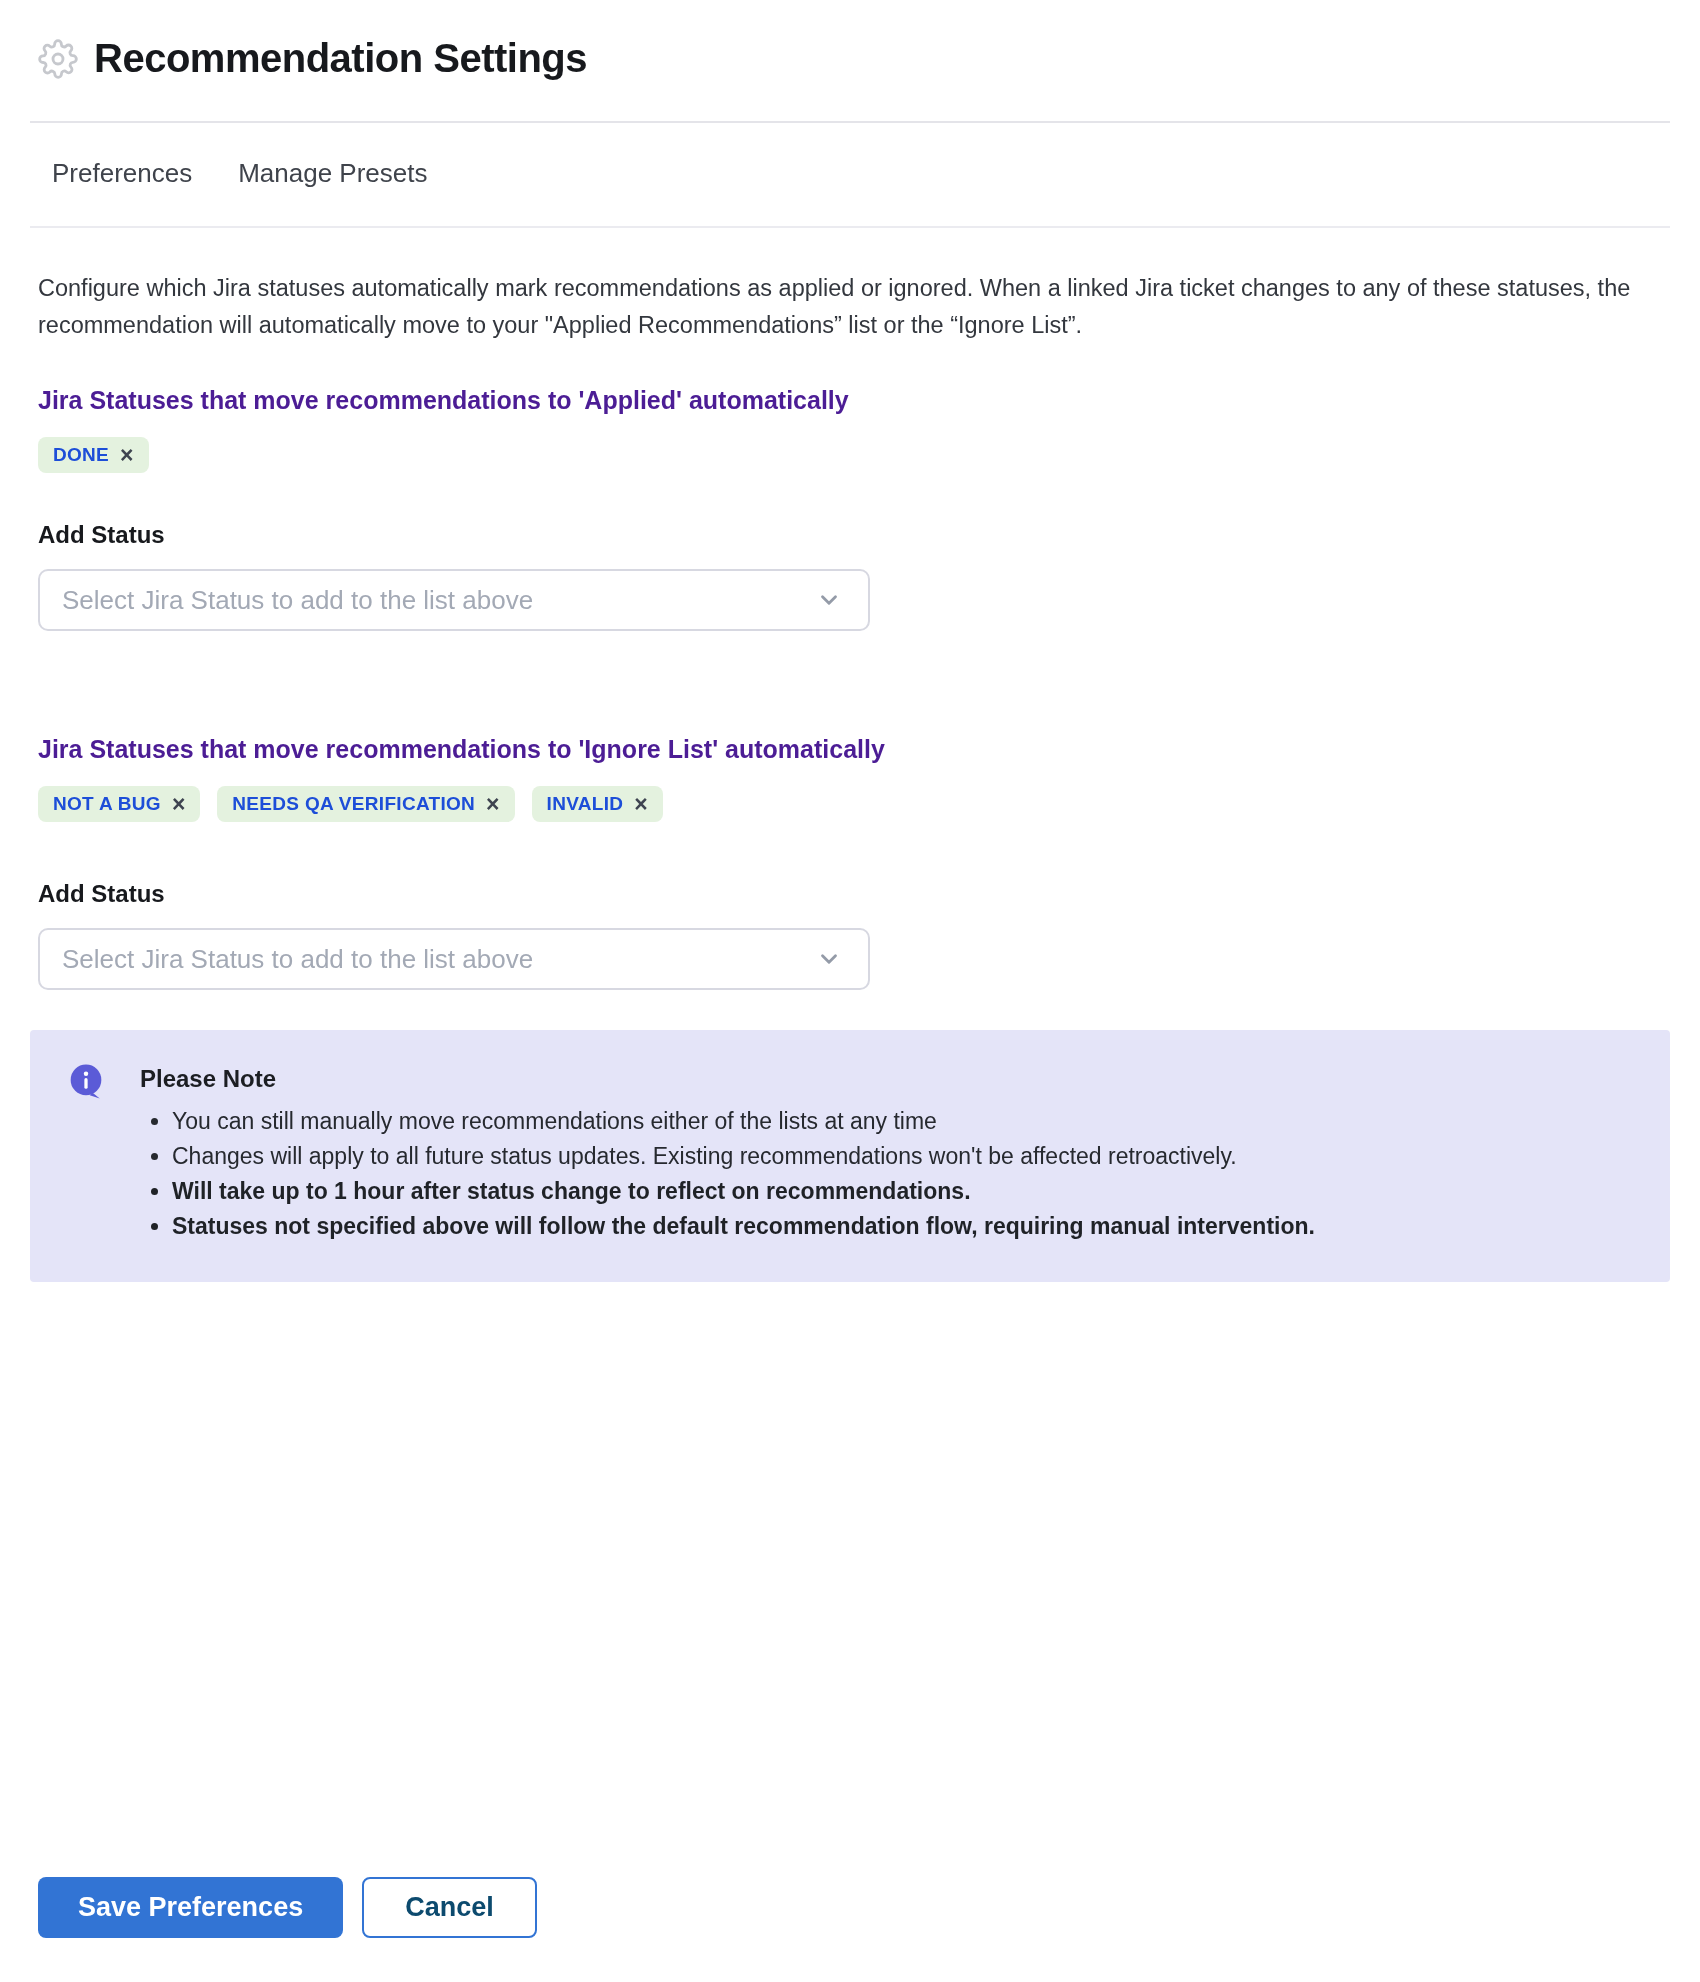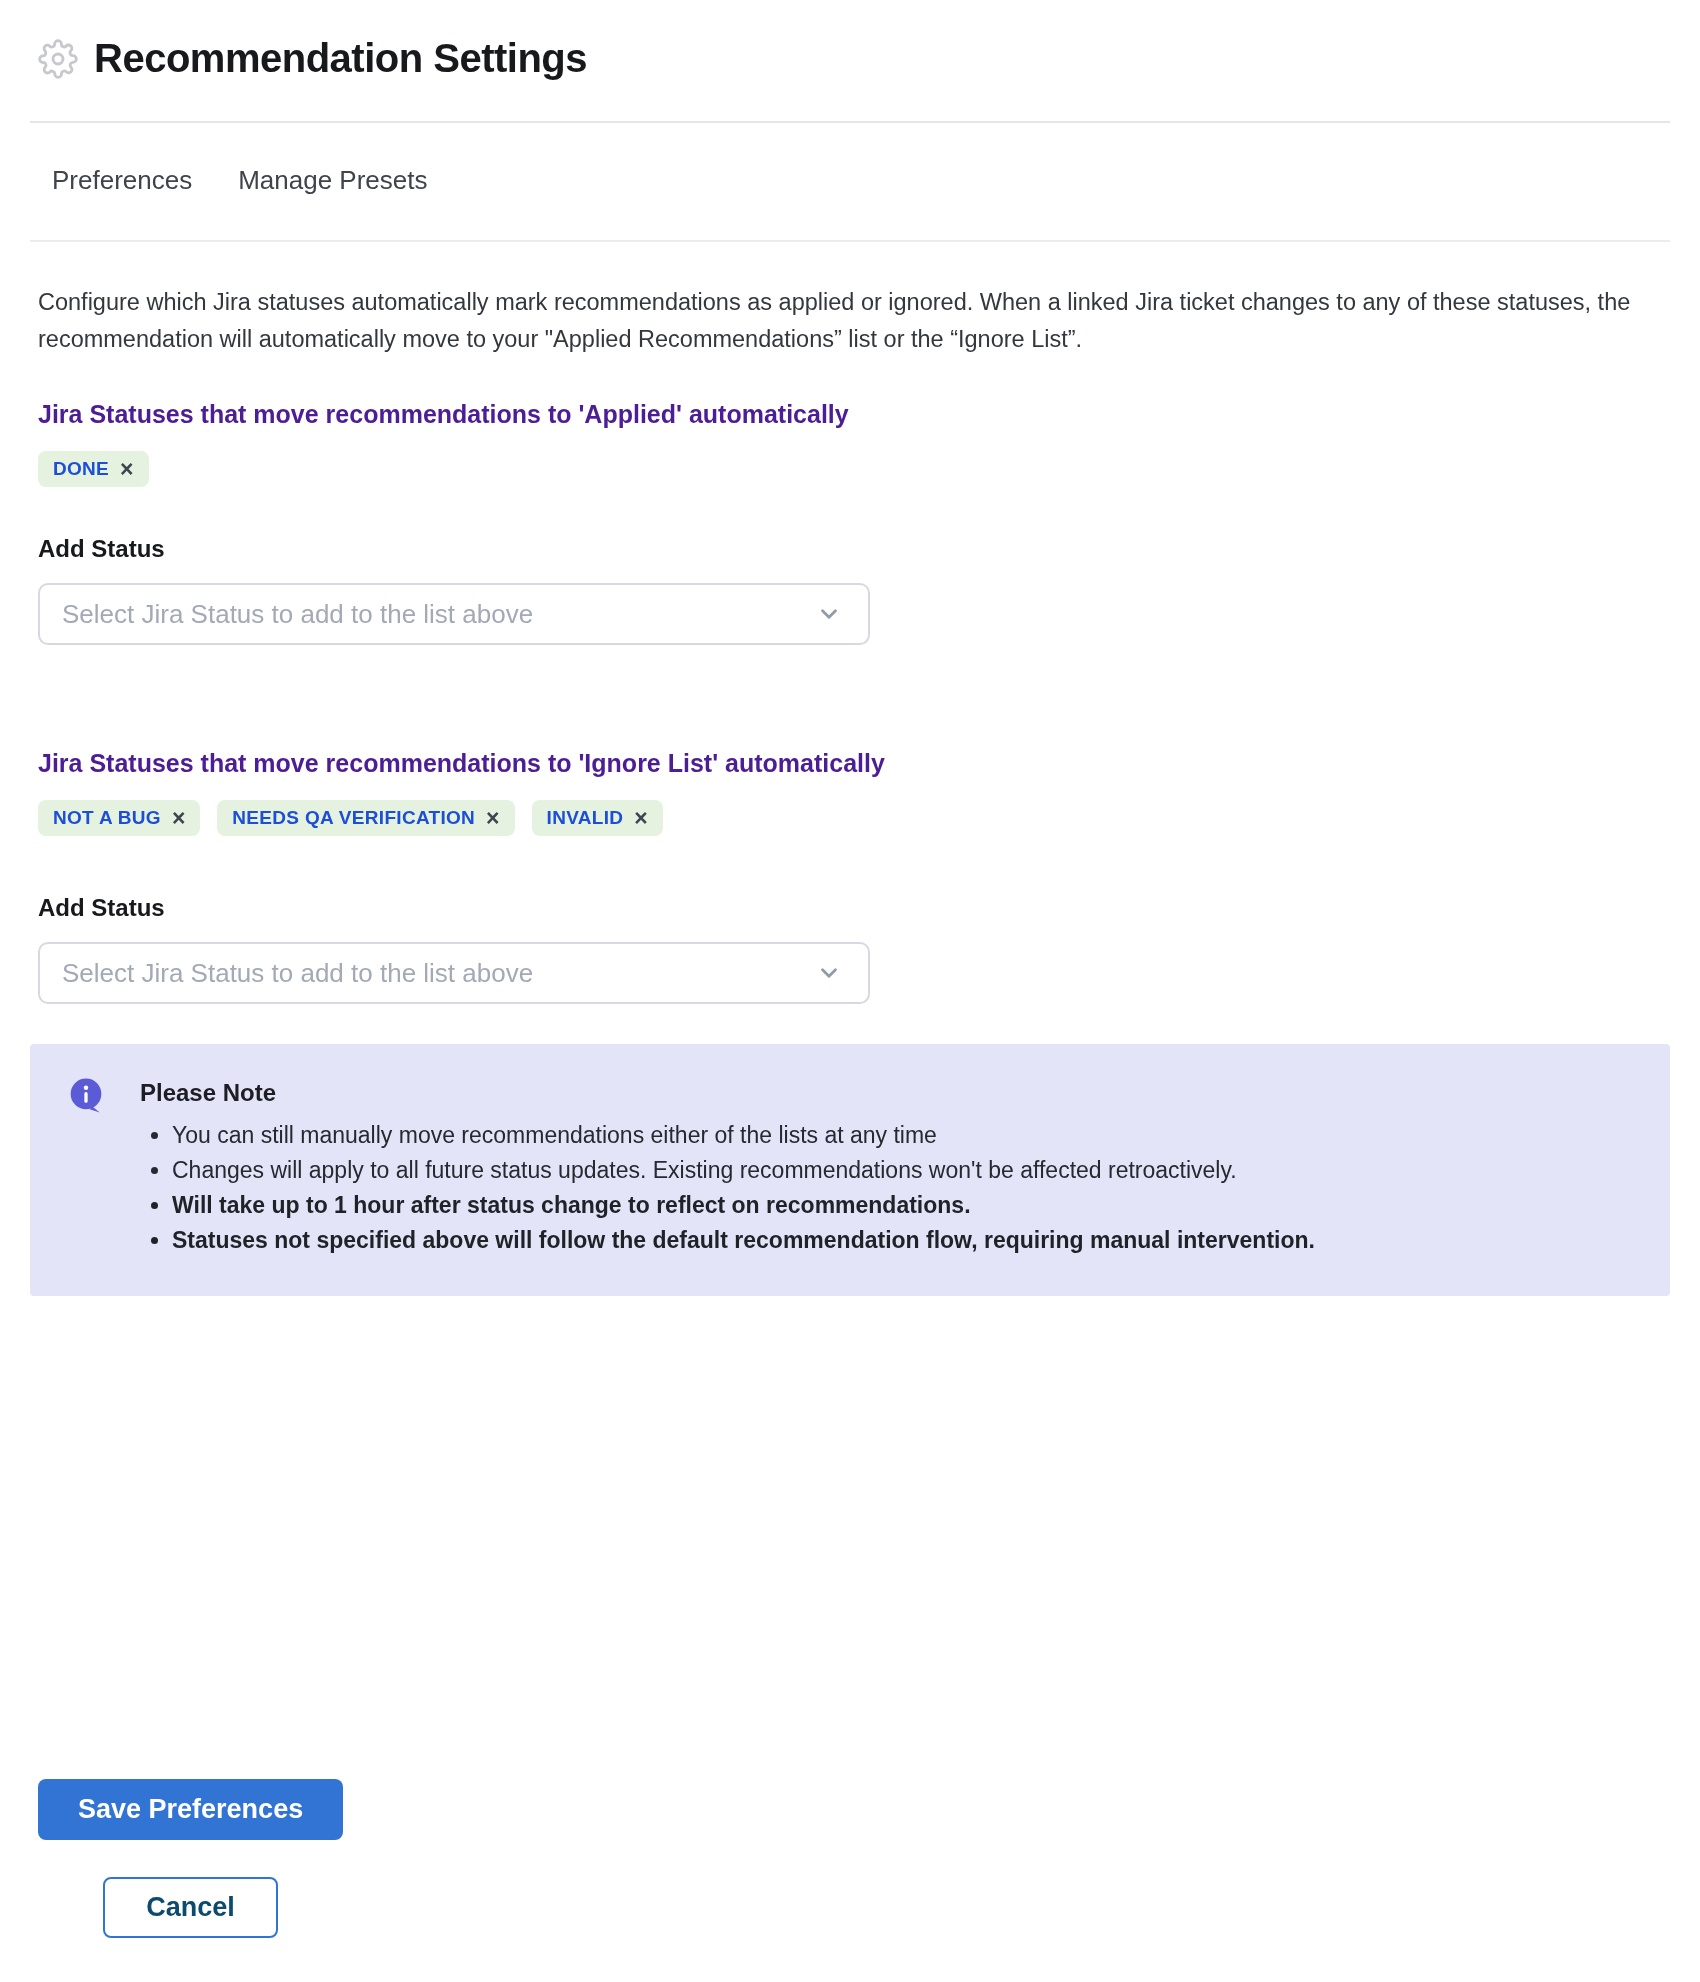--- a/index.html
+++ b/index.html
@@ -31,21 +31,21 @@
     font-weight: 700;
     color: #17191d;
     letter-spacing: -0.5px;
   }
 
   
   .top-divider { border-top: 2px solid #e4e4e9; margin-top: 40px; }
   .tab-bar {
     display: flex;
     gap: 46px;
-    padding: 15px 22px;
+    padding: 8px 22px;
     border-bottom: 2px solid #ebebf0;
   }
   .tab {
     position: relative;
     font-size: 26px;
     color: #3f434b;
     padding: 27px 0 29px 0;
     cursor: pointer;
     white-space: nowrap;
   }
@@ -162,22 +162,21 @@
   }
   .note-list li.strong { font-weight: 700; color: #1f2227; }
 
   
   .footer {
     position: absolute;
     left: 38px;
     bottom: 44px;
     display: flex;
     align-items: center;
-    gap: 37px;
-    flex-direction: column;
+    gap: 19px;
   }
   .btn {
     height: 61px;
     border-radius: 8px;
     font-family: "Liberation Sans", sans-serif;
     font-size: 27px;
     font-weight: 700;
     cursor: pointer;
     display: inline-flex;
     align-items: center;

